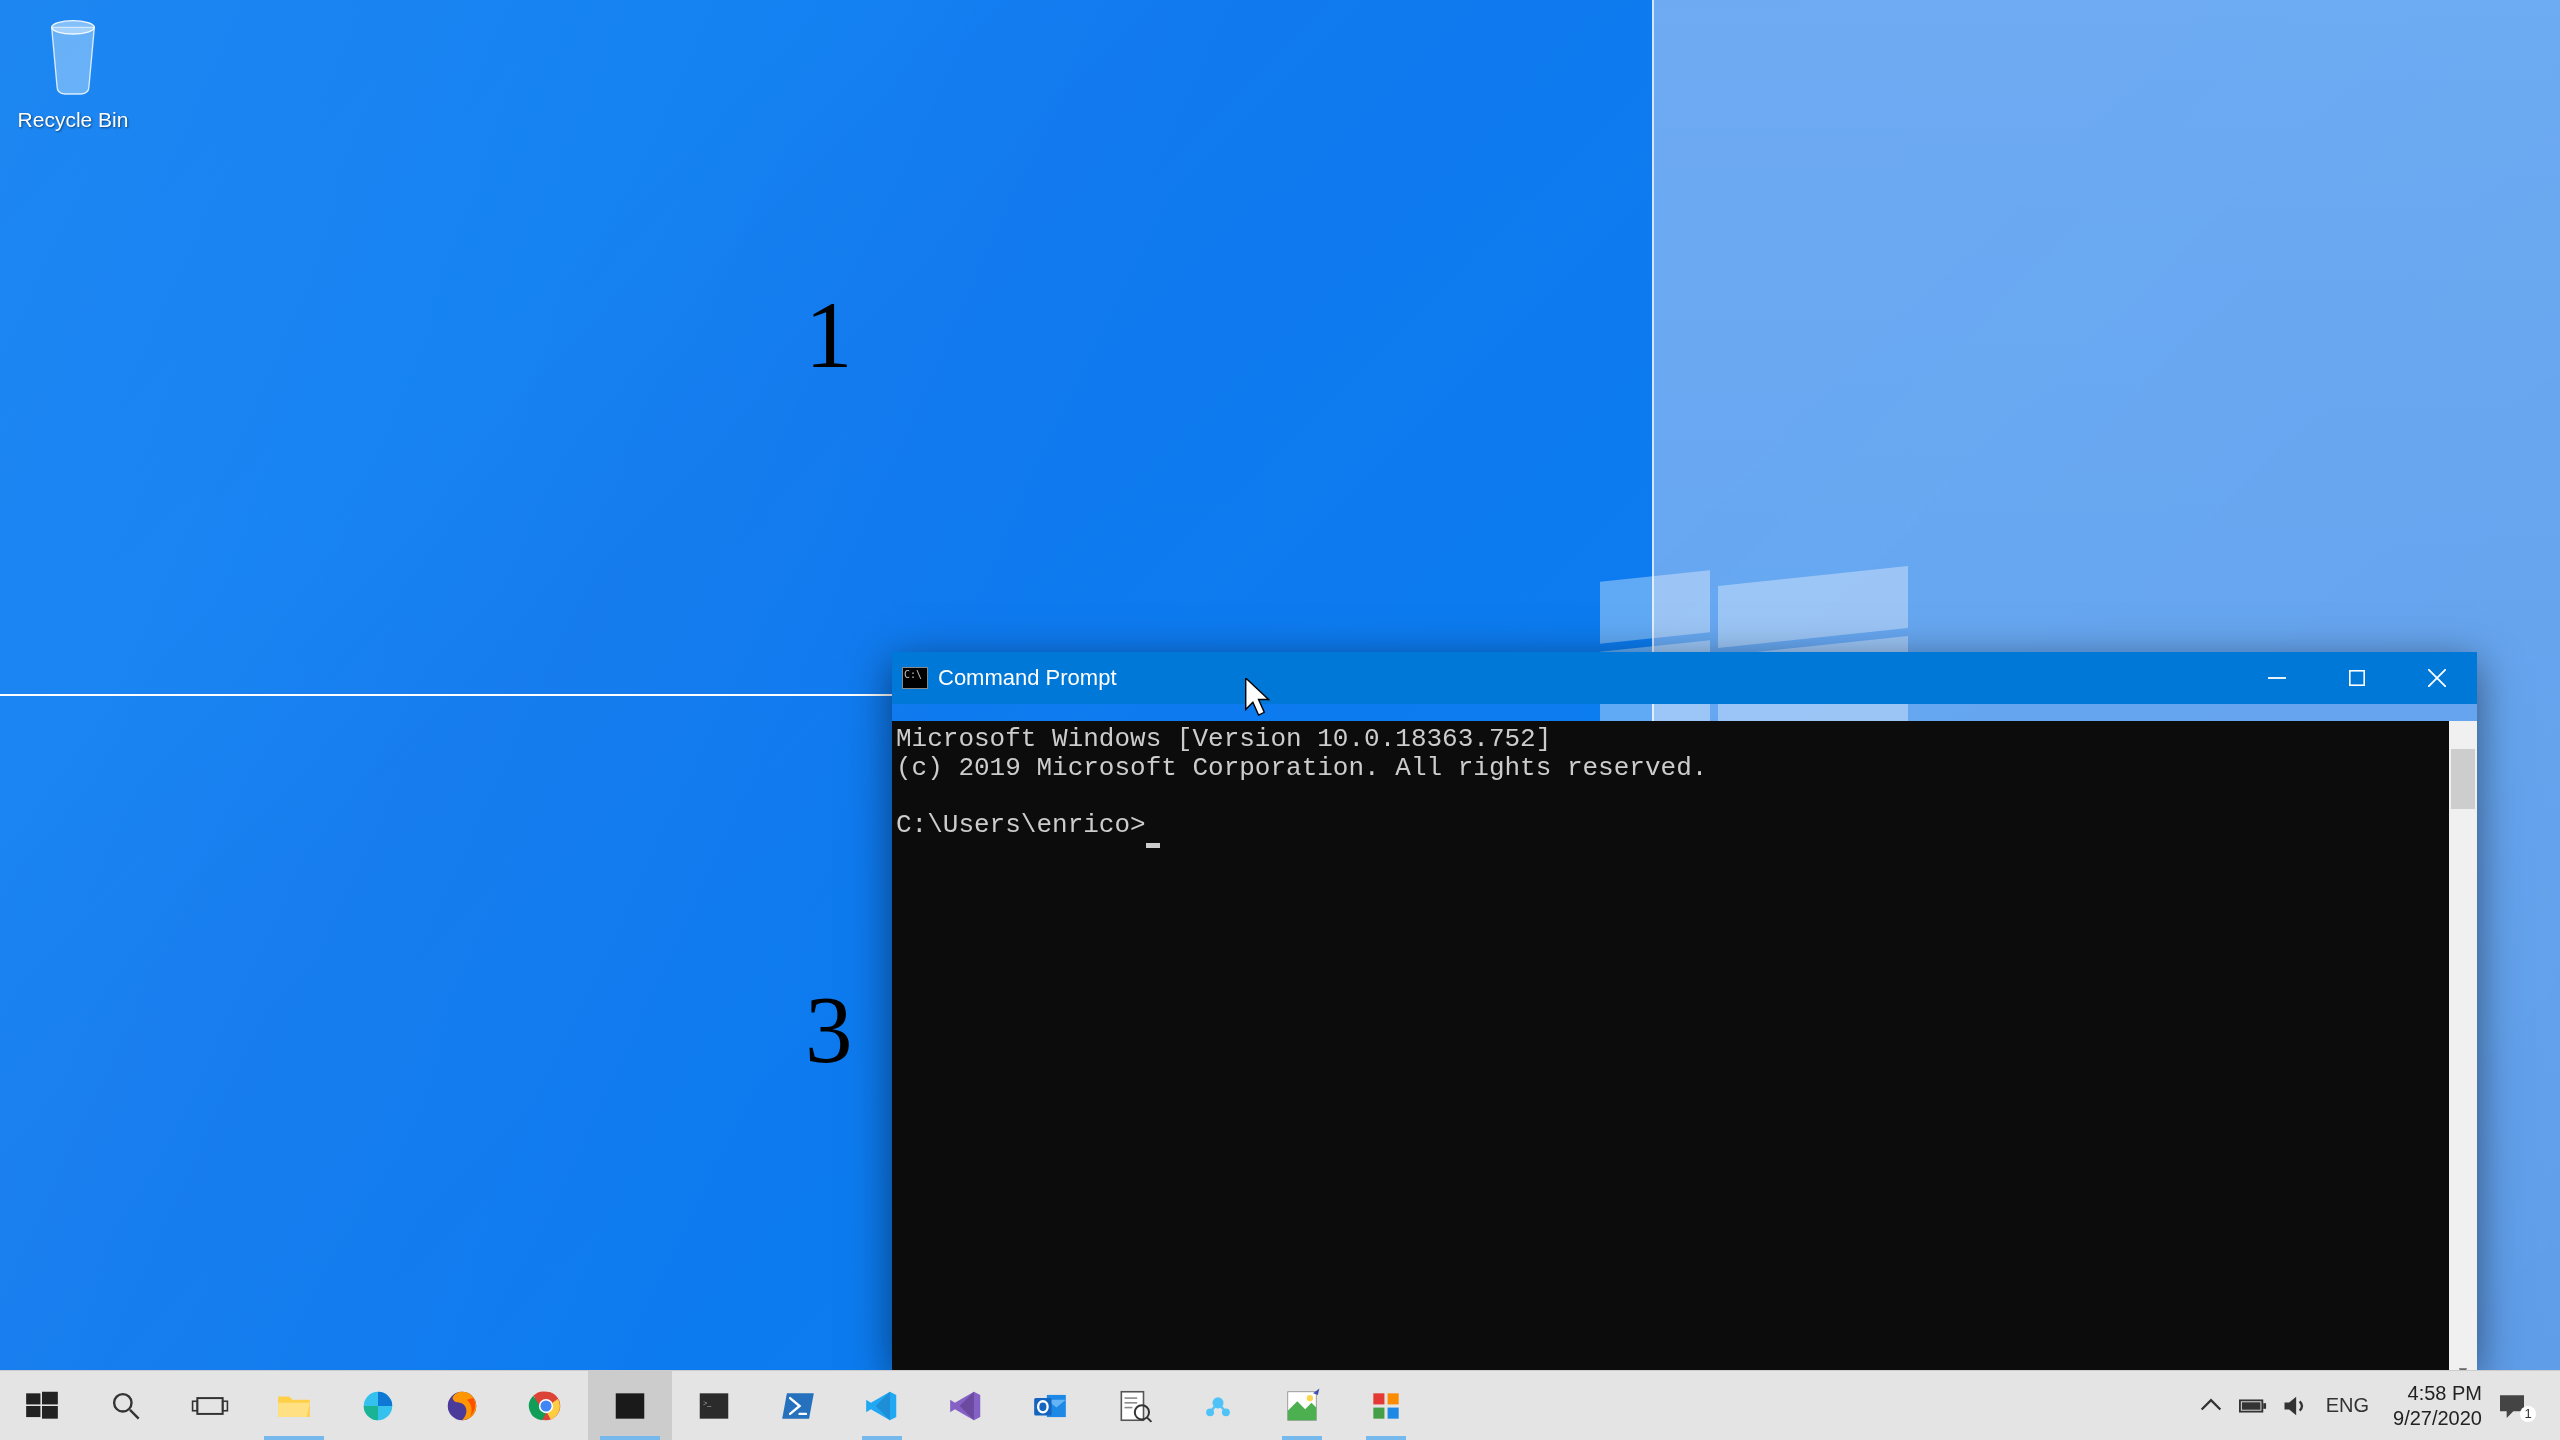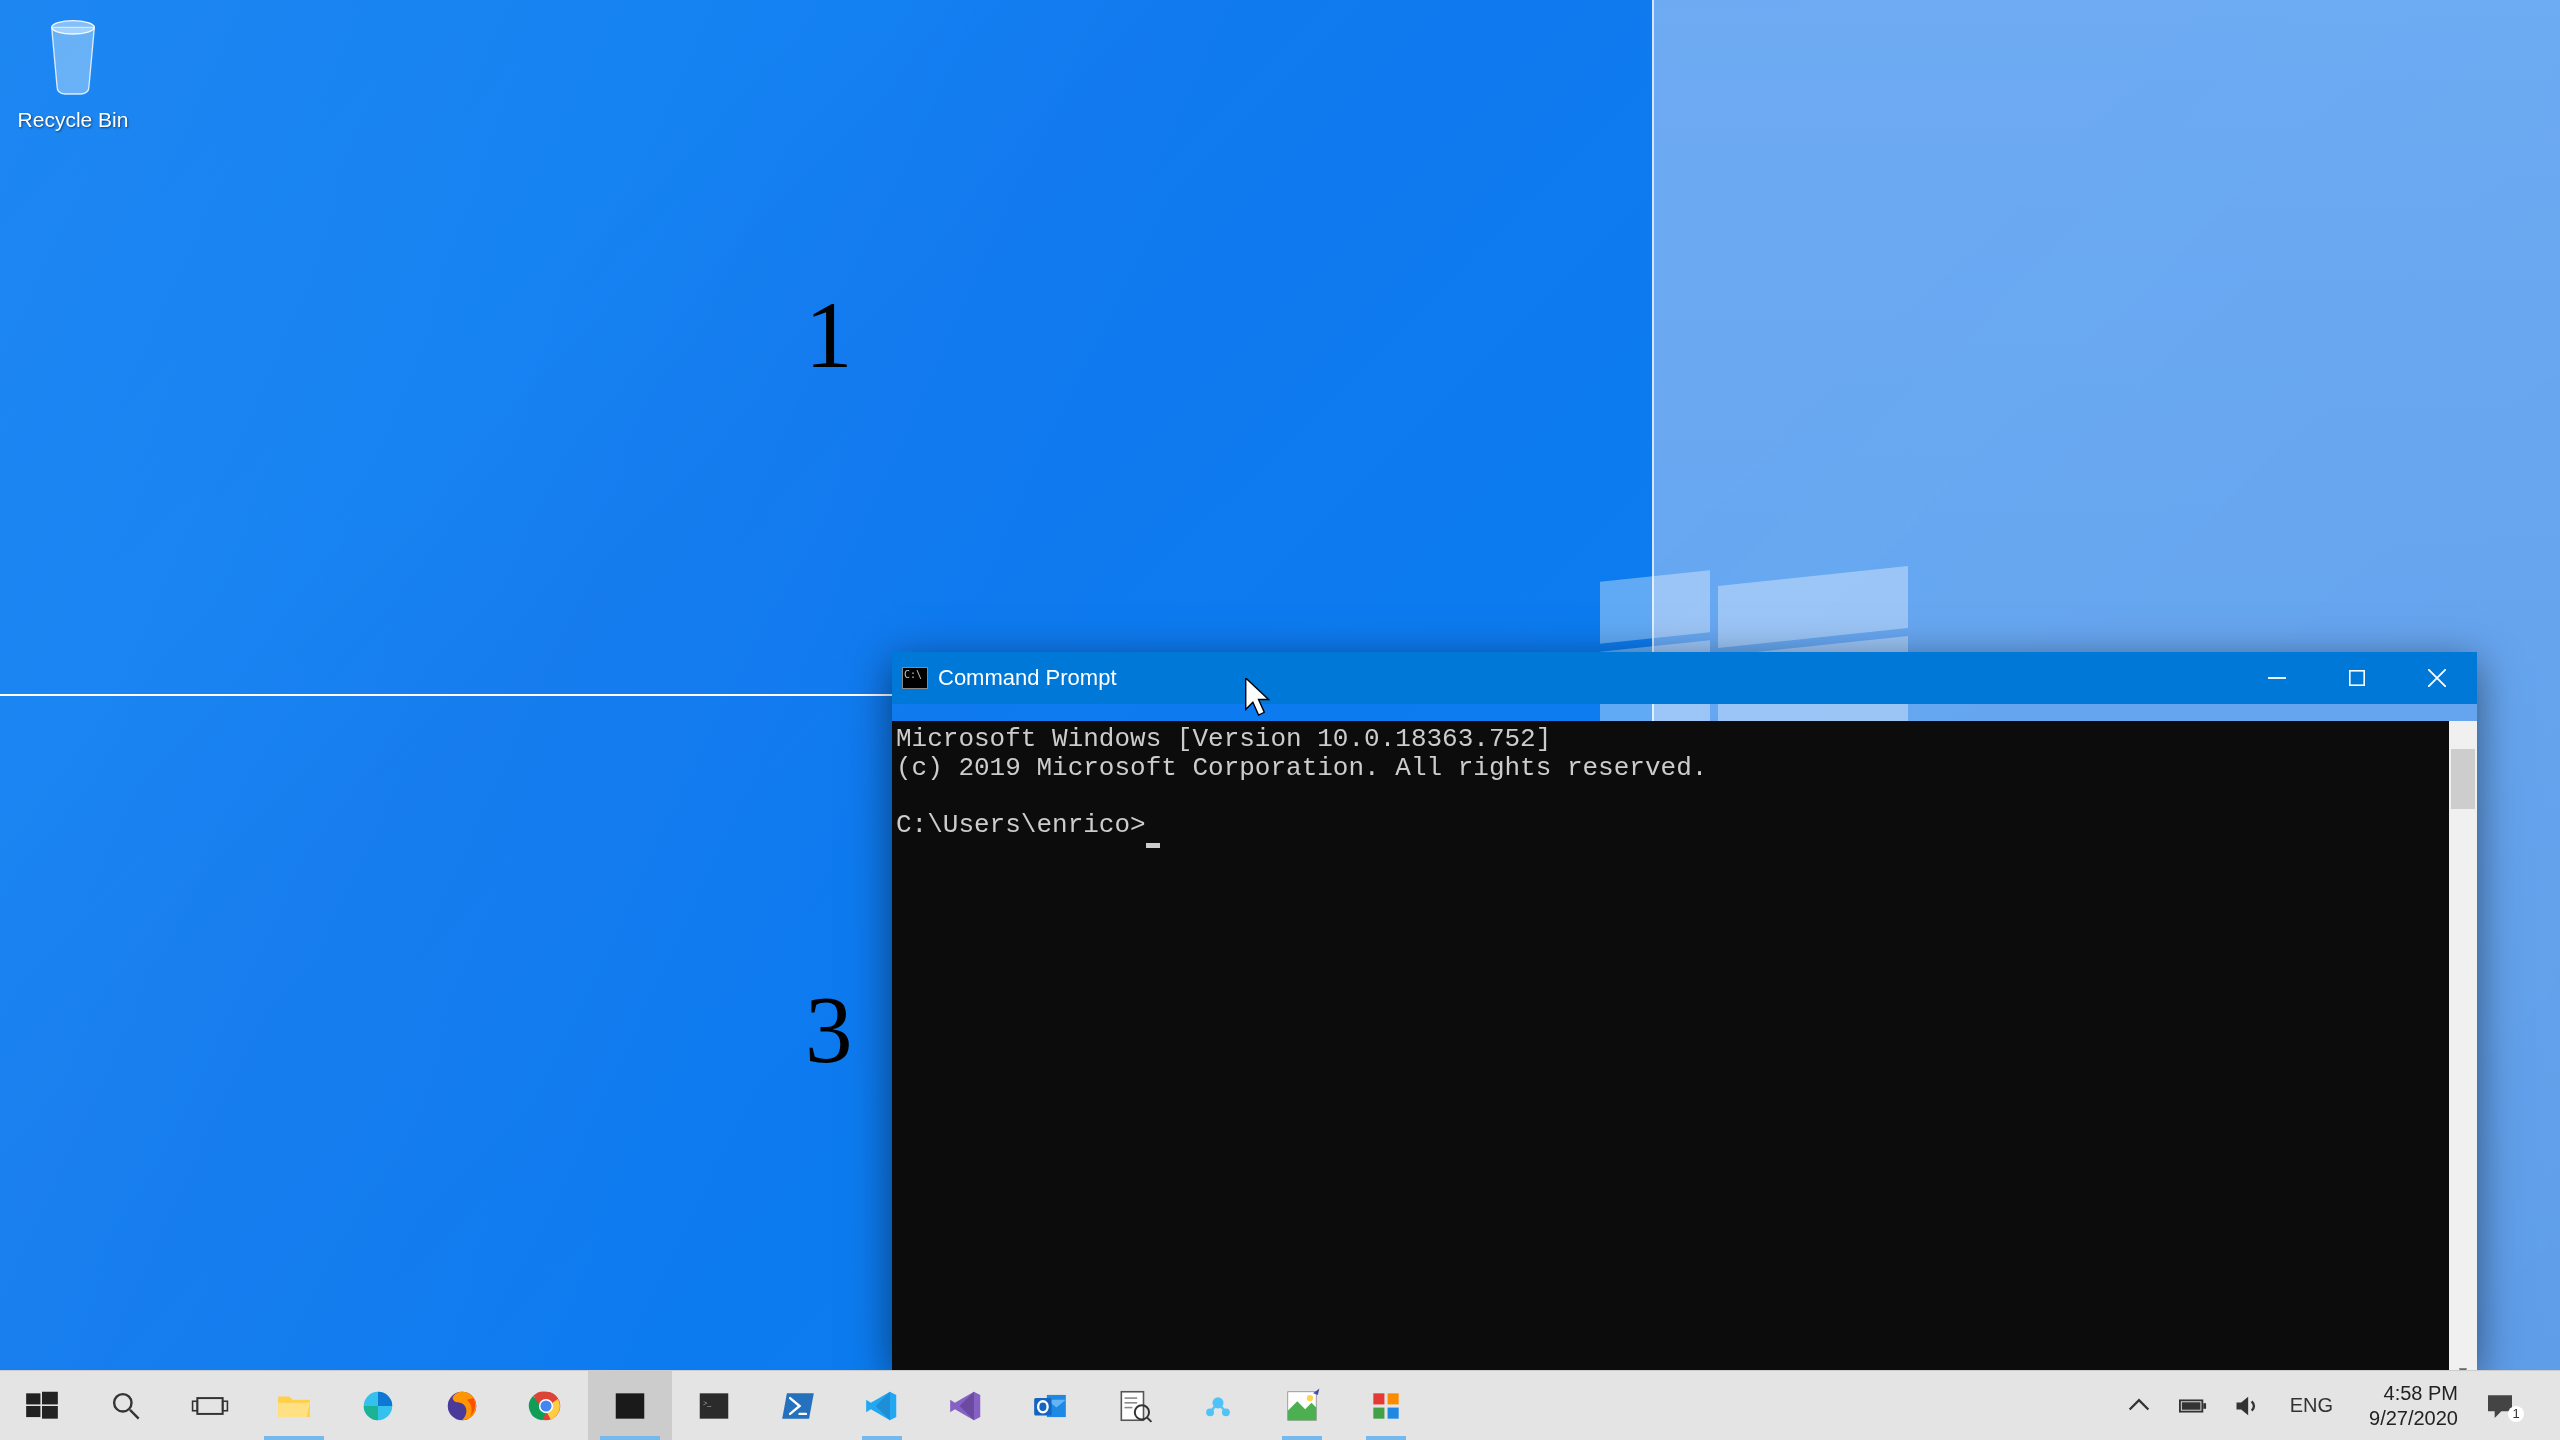--- a/index.html
+++ b/index.html
@@ -105,21 +105,21 @@
   width:84px; display:flex; align-items:center; justify-content:center; position:relative;
 }
 .tb-active-underline {
   position:absolute; bottom:0; left:12px; right:12px; height:4px; background:#76b9ed;
 }
 .tb-running-underline {
   position:absolute; bottom:0; left:22px; right:22px; height:4px; background:#76b9ed;
 }
 .tb-spacer { flex:1; }
 .tb-tray {
-  display:flex; align-items:center; gap:12px; padding-right:6px;
+  display:flex; align-items:center; gap:0; padding-right:6px;
 }
 .tray-item { width:42px; height:70px; display:flex; align-items:center; justify-content:center; color:#444; }
 .tray-text { padding:0 10px; font-size:20px; color:#333; display:flex; align-items:center; }
 .tray-clock { text-align:right; font-size:20px; color:#222; line-height:1.25; padding:0 14px; display:flex; flex-direction:column; justify-content:center; }
 .tray-action-center { width:48px; display:flex; align-items:center; justify-content:center; }
 .show-desktop { width:10px; border-left:1px solid #bbb; }
 
 
 svg.ic { width:38px; height:38px; }
 svg.ic-s { width:28px; height:28px; }

